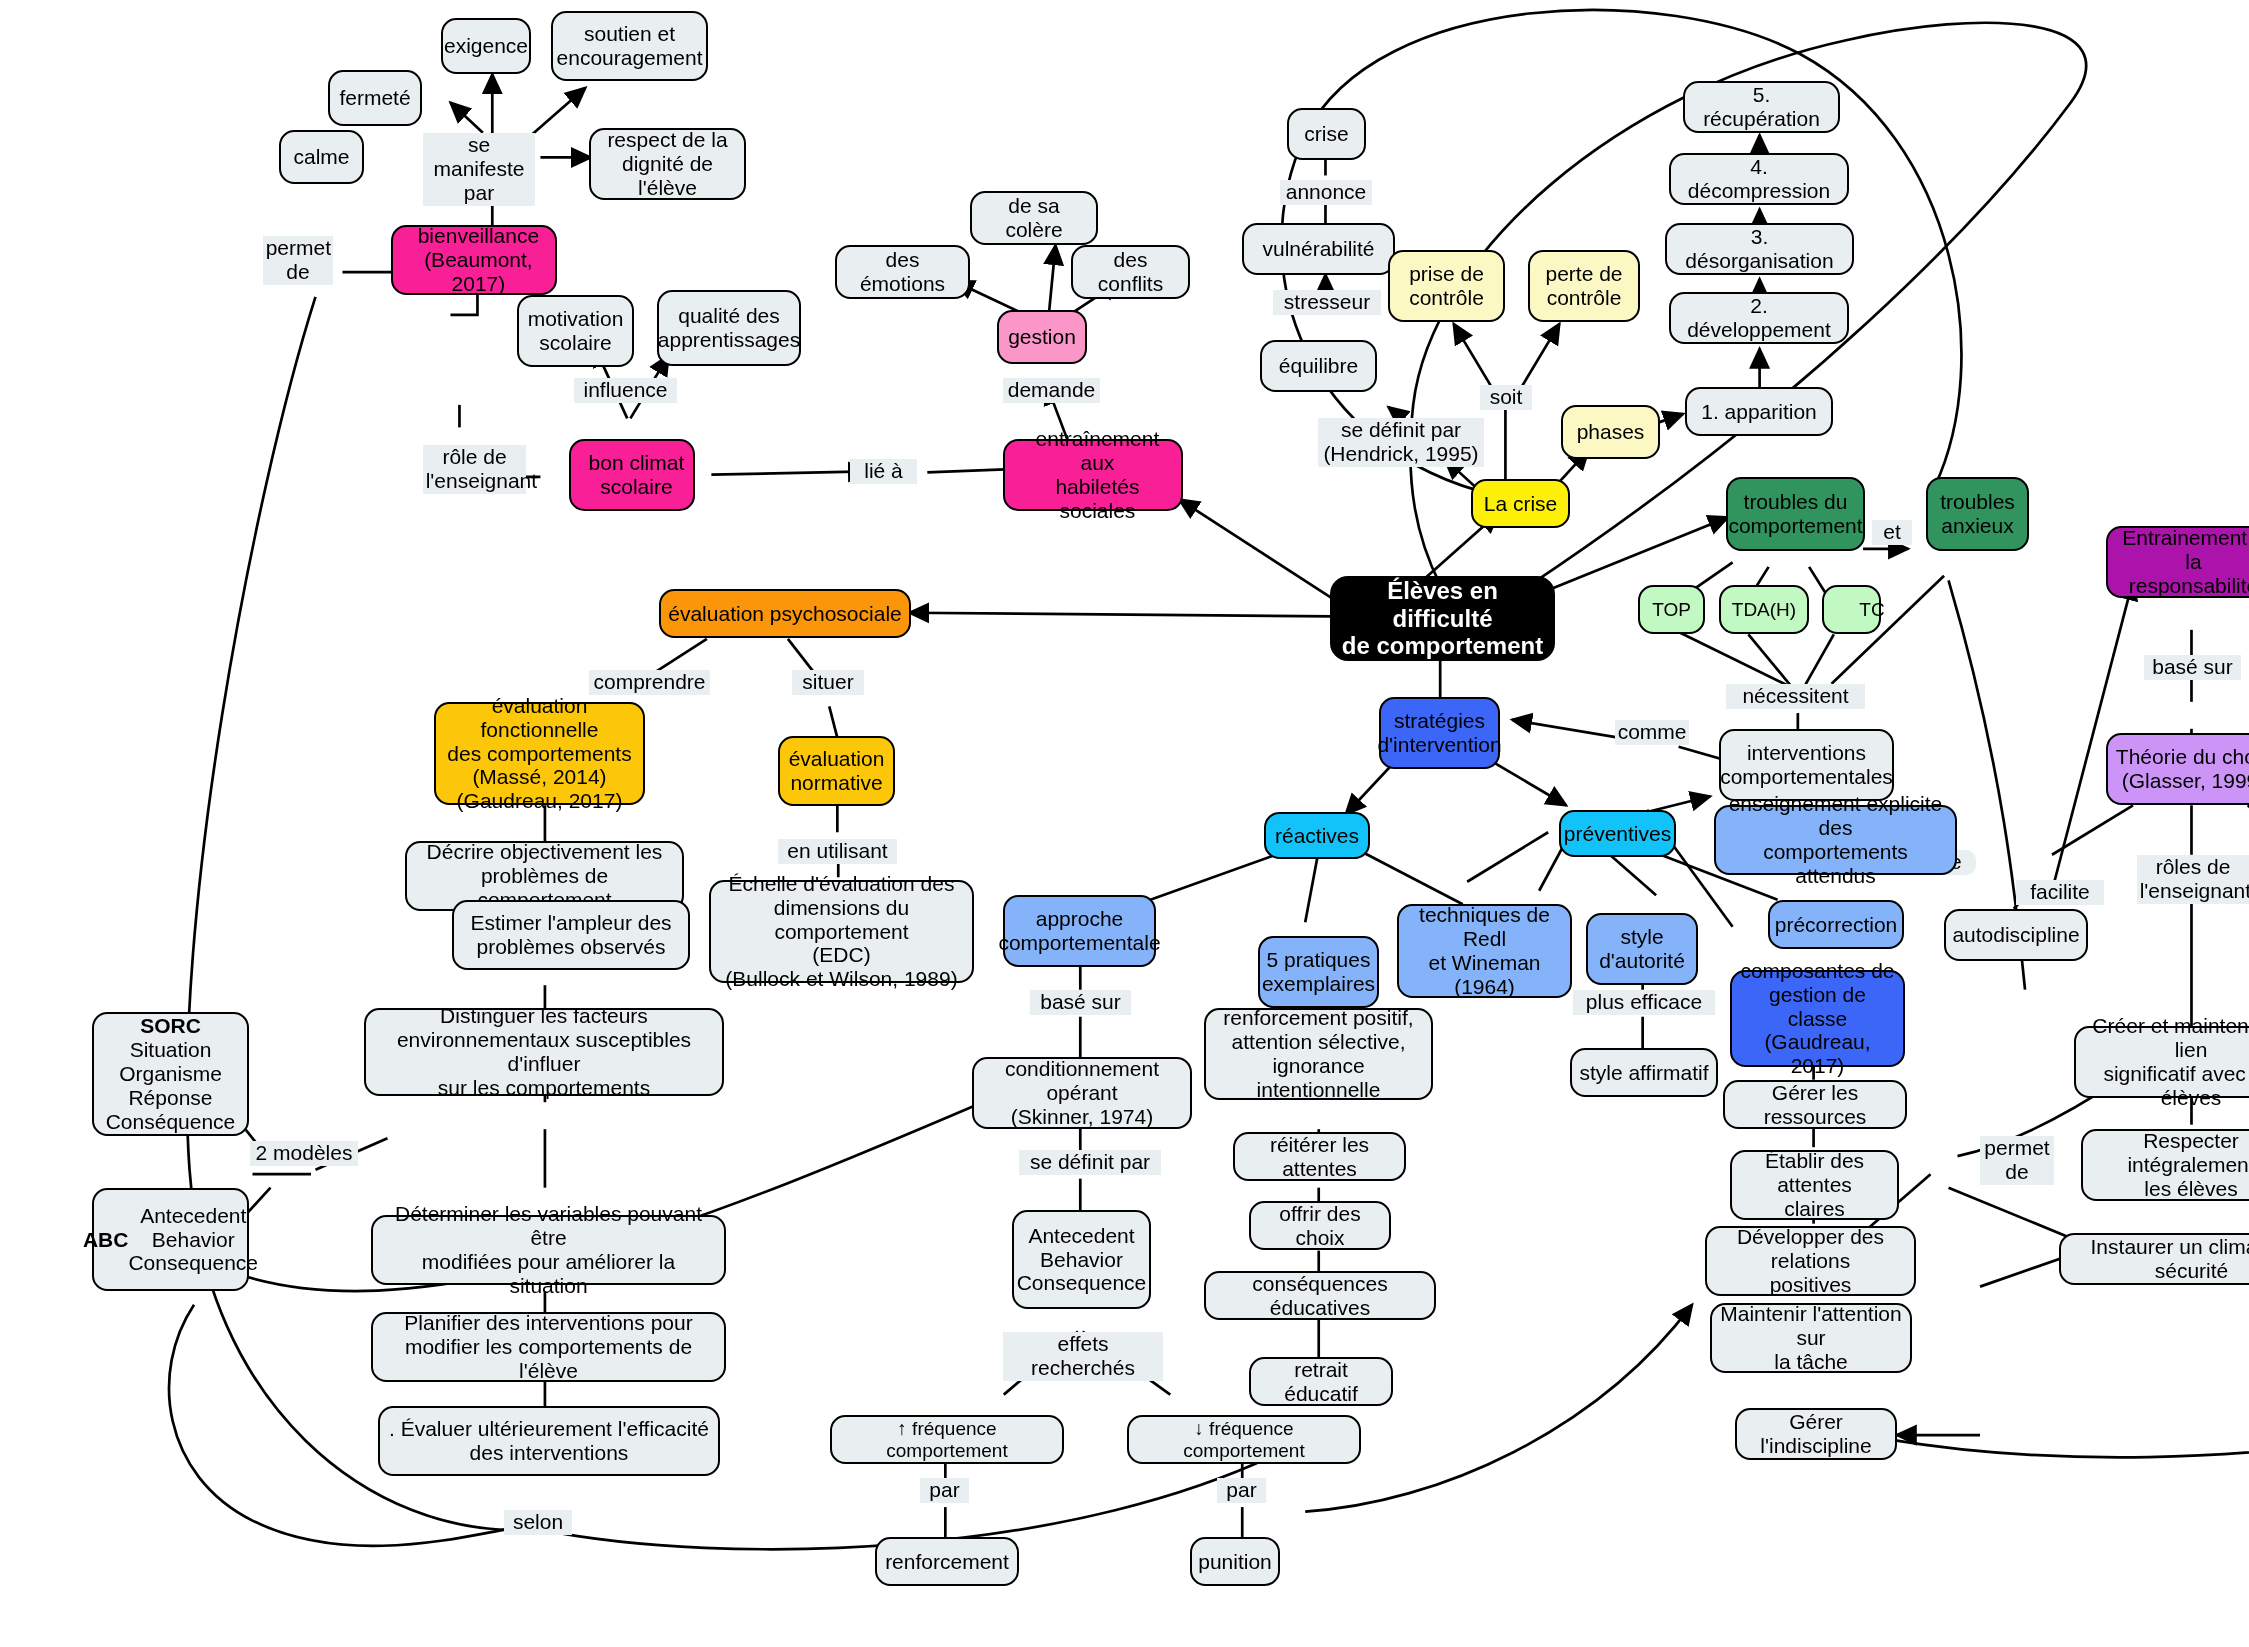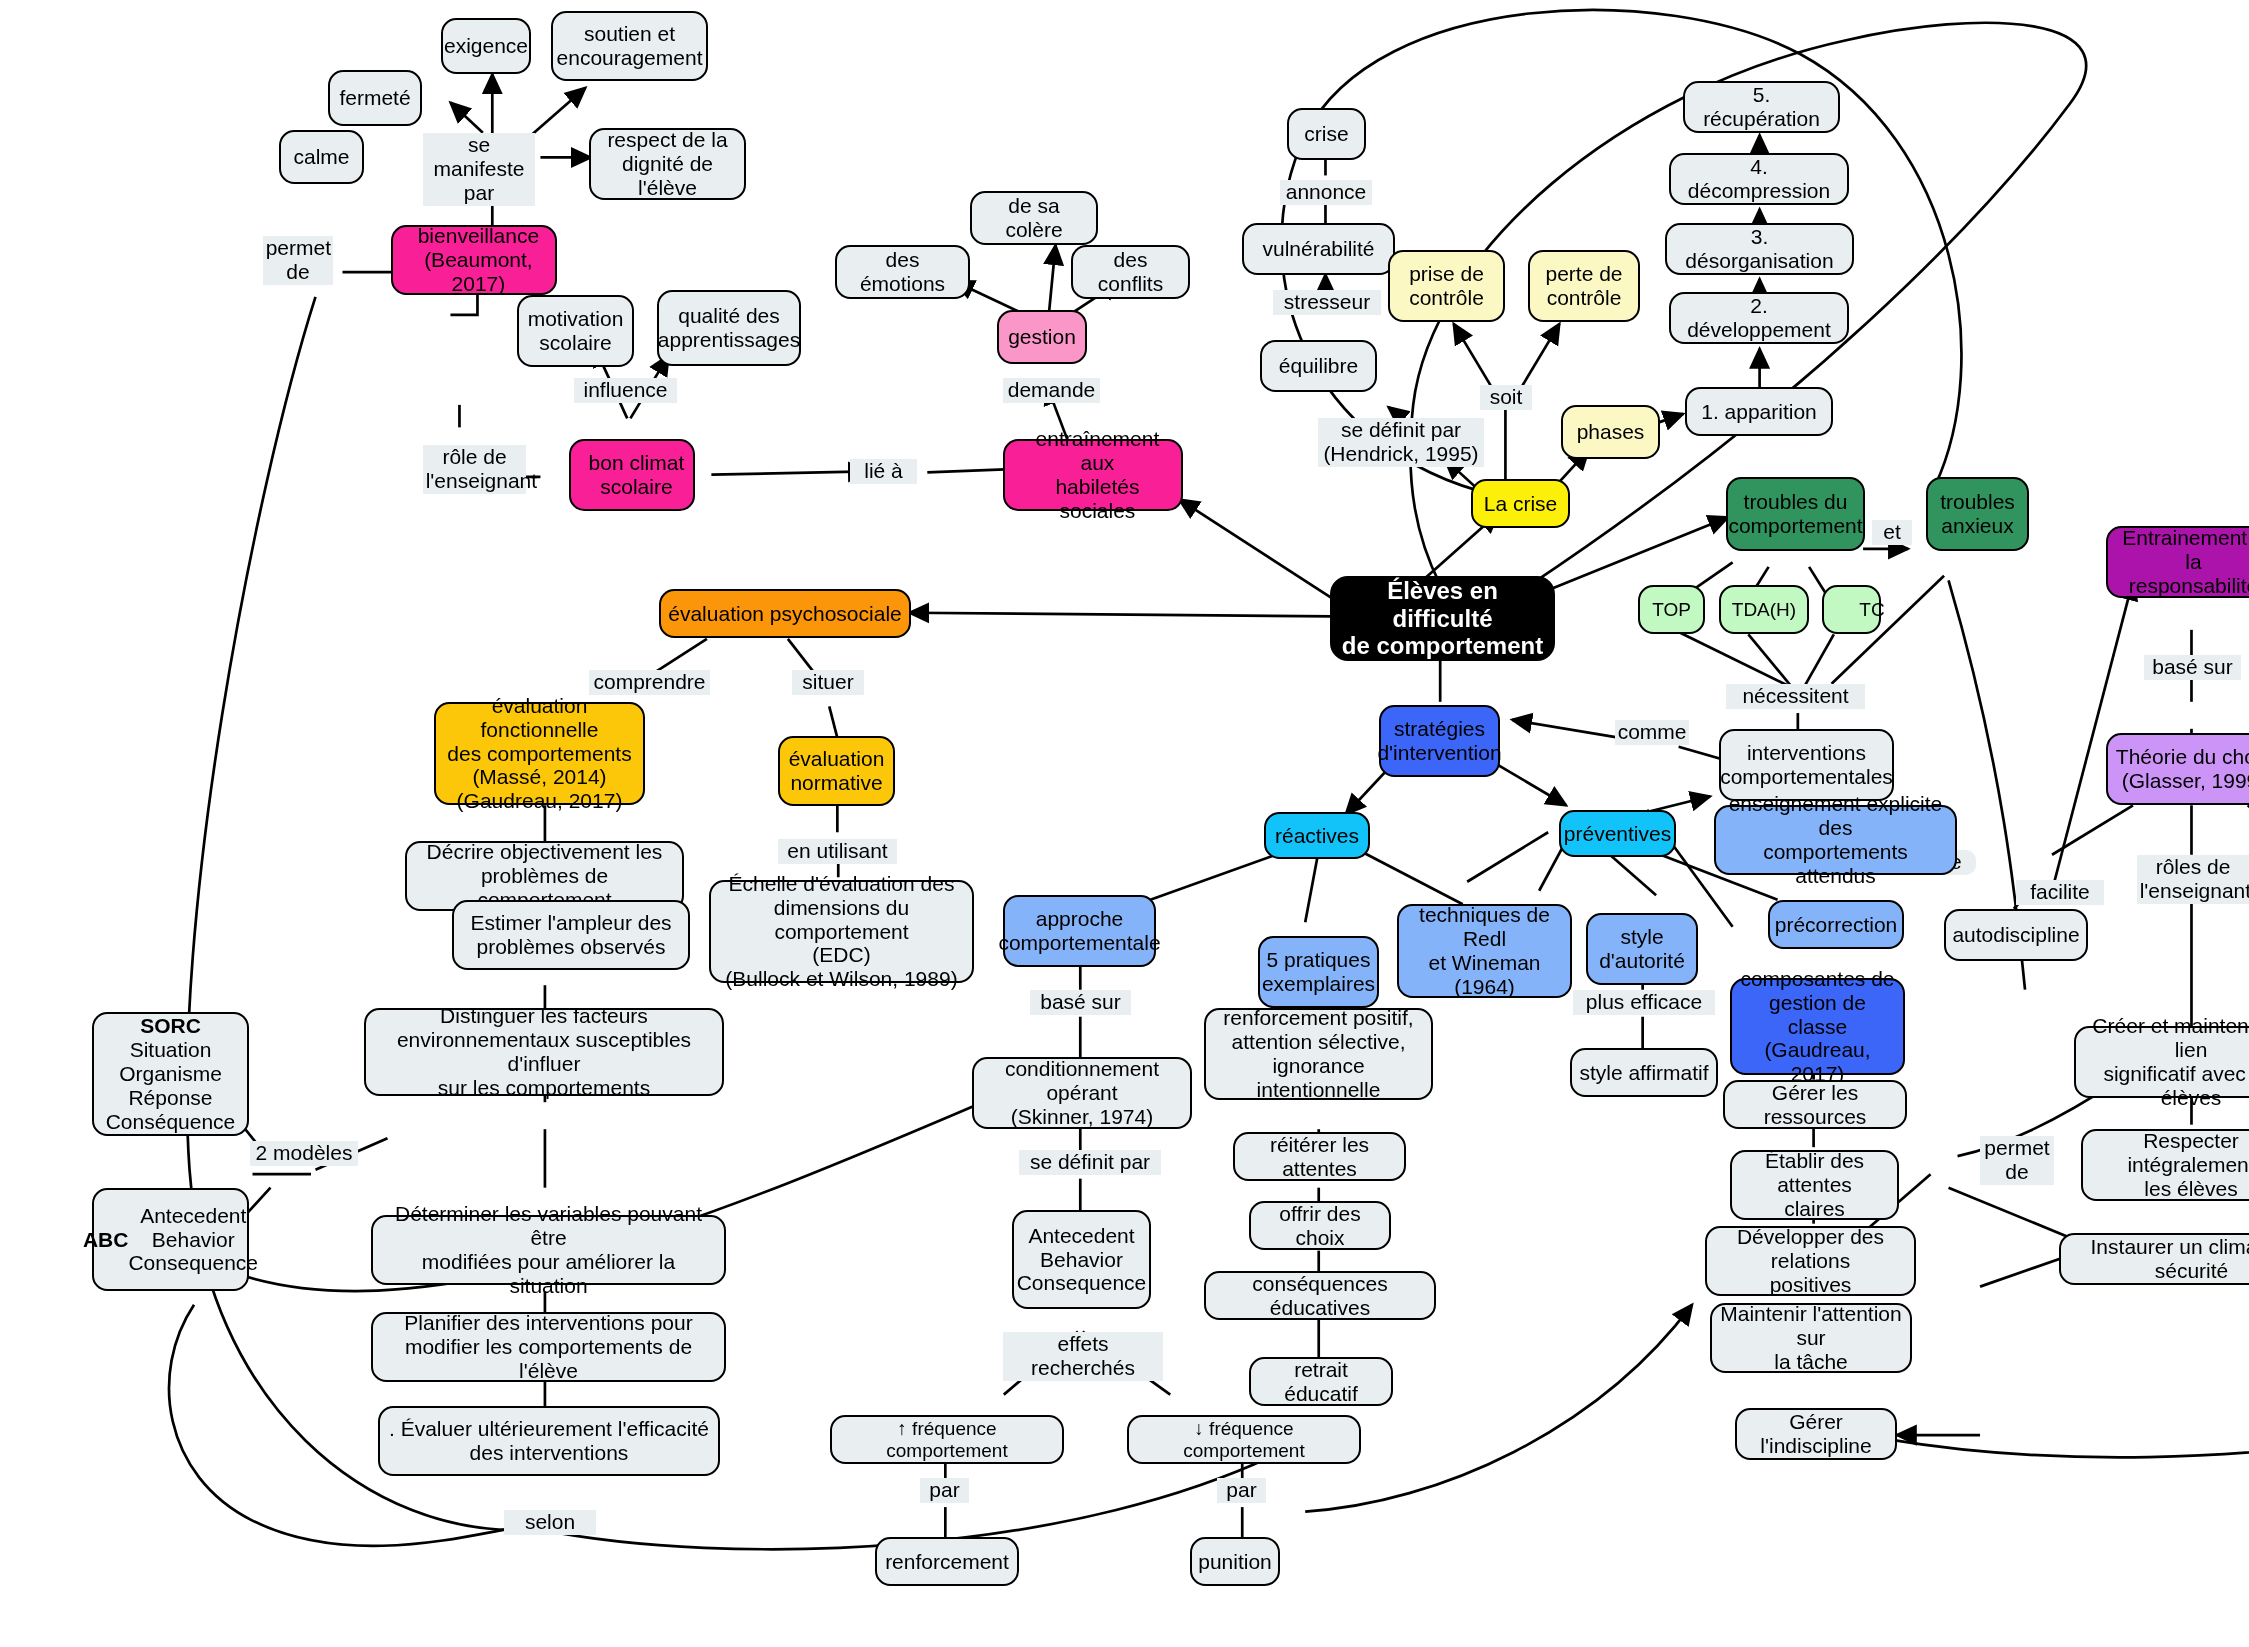--- a/index.html
+++ b/index.html
@@ -53,21 +53,21 @@
   .c-pink    { background:#f91f97;padding-left:16px; }
   .c-pinklt  { background:#fb97c8; }
   .c-magenta { background:#ab13ab; }
   .c-purplelt{ background:#cc94f7; }
   .c-orange  { background:#fb9509; }
   .c-gold    { background:#fcc709; }
   .c-yellow  { background:#fcf009; }
   .c-yellowlt{ background:#fcf8c4; }
   .c-green   { background:#31945f; }
   .c-greenlt { background:#c2f9c2; }
-  .c-blue    { background:#3b66f7;margin-top:8px; }
+  .c-blue    { background:#3b66f7; }
   .c-bluemid { background:#85b3f9; }
   .c-cyan    { background:#11c3f9; }
   .bold { font-weight: bold; }
   .nsm { font-size: 19px; }
 </style>
 </head>
 <body>
 
 <div id="canvas">
 
@@ -389,21 +389,21 @@
 Réponse
 Conséquence</div>
   </div>
   <div class="node" style="left:92px;top:1188px;width:157px;height:103px;">
     <div class="bold">ABC</div>
     <div style="white-space:pre-line;">Antecedent
 Behavior
 Consequence</div>
   </div>
   <div class="lbl" style="left:250px;top:1141px;width:108px;">2 modèles</div>
-  <div class="lbl" style="left:504px;top:1510px;width:92px;">selon</div>
+  <div class="lbl" style="left:504px;top:1510px;width:68px;">selon</div>
 
   <div class="node c-blue" style="left:1379px;top:697px;width:121px;height:72px;">stratégies
 d'intervention</div>
   <div class="node c-cyan" style="left:1264px;top:812px;width:106px;height:47px;">réactives</div>
   <div class="node c-cyan" style="left:1559px;top:810px;width:117px;height:47px;">préventives</div>
 
   <div class="node c-bluemid" style="left:1003px;top:895px;width:153px;height:72px;">approche
 comportementale</div>
   <div class="node c-bluemid" style="left:1258px;top:936px;width:121px;height:72px;">5 pratiques
 exemplaires</div>

